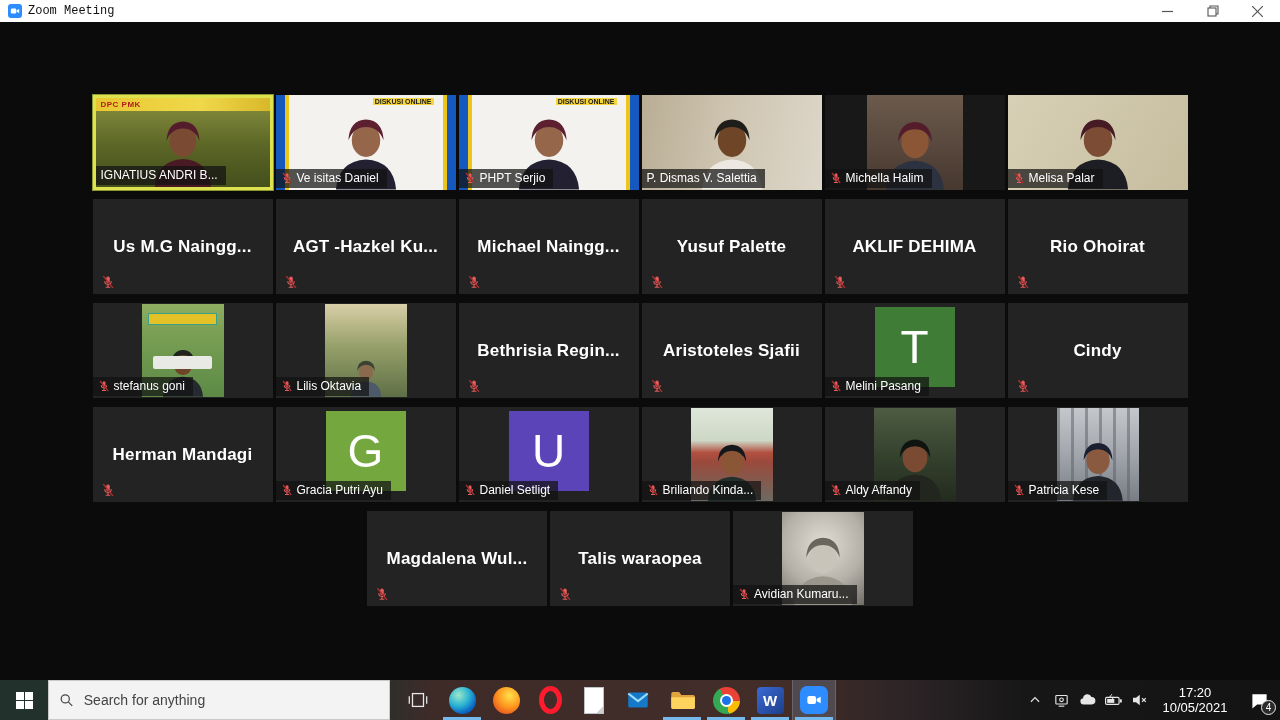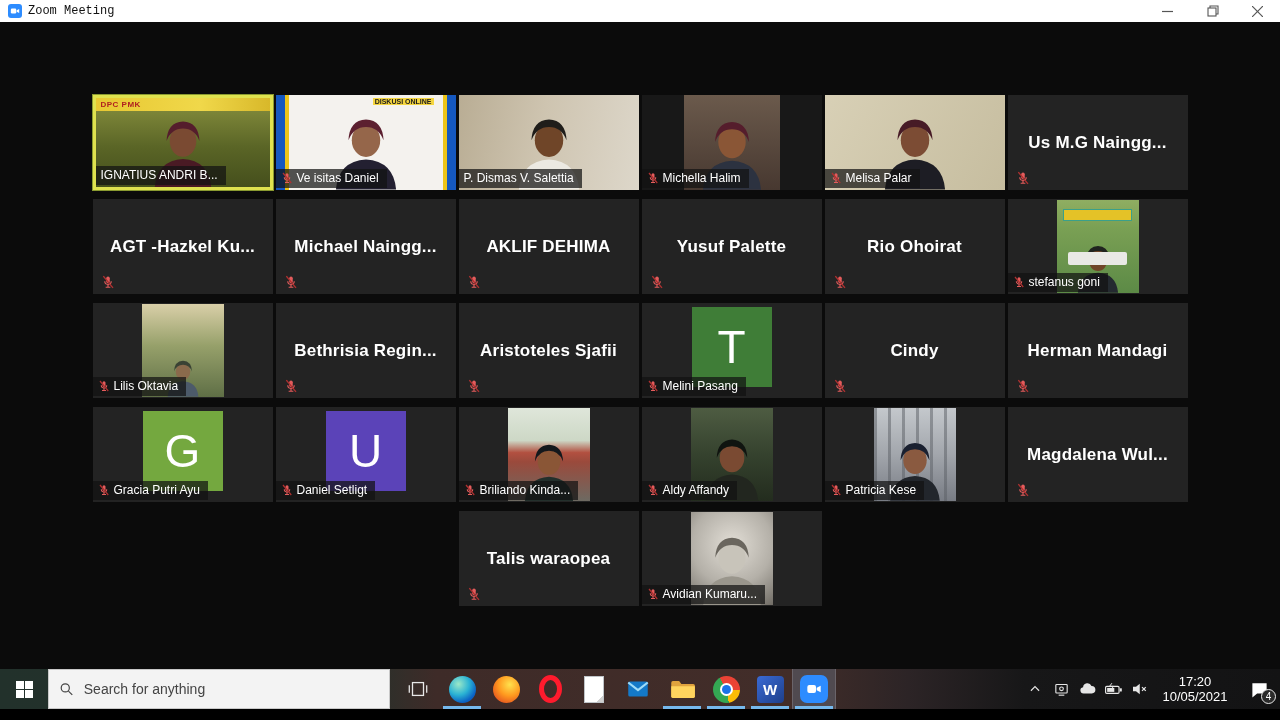--- a/index.html
+++ b/index.html
@@ -64,21 +64,21 @@
   .art-street { background:linear-gradient(180deg,#b8bcbe 0%,#8e9496 40%,#4e5456 75%,#3a3e40 100%); }
   .art-street::after { content:''; position:absolute; left:10%; top:38%; width:80%; height:26%;
     background:repeating-linear-gradient(90deg,#2e3234 0 9px,transparent 9px 18px); opacity:.65; }
   .art-outdoor-dark { background:linear-gradient(180deg,#4e5c42 0%,#35422e 50%,#232c1e 100%); }
   .art-building { background:linear-gradient(180deg,#c4c8cc 0%,#a2a6ac 50%,#787c84 100%); }
   .art-building::before { content:''; position:absolute; inset:0;
     background:repeating-linear-gradient(90deg,rgba(90,94,100,.5) 0 3px,transparent 3px 14px); }
   .art-bw { background:radial-gradient(circle at 50% 35%,#e2ded6 0%,#b4b0a8 55%,#716d66 100%); }
 
   
-  .taskbar { position:absolute; left:0; bottom:11px; width:1280px; height:40px; z-index:40;
+  .taskbar { position:absolute; left:0; bottom:0; width:1280px; height:40px; z-index:40;
     background:linear-gradient(90deg,#22312b 0%,#26312b 28%,#3e2b28 34%,#422d29 62%,#2c2426 71%,#171718 80%,#131314 100%);
     display:flex; align-items:center; }
   .start-btn { width:48px; height:40px; display:flex; align-items:center; justify-content:center; }
   .searchbox { width:342px; height:40px; background:#f3f3f3; border:1px solid #c8c8c8;
     display:flex; align-items:center; padding:0 10px; gap:10px; }
   .searchbox input { border:none; outline:none; background:transparent; font-size:14px;
     color:#333; width:100%; font-family:"Liberation Sans", sans-serif; }
   .searchbox input::placeholder { color:#444; opacity:1; }
   .taskbtn { position:relative; width:44px; height:40px; display:flex; align-items:center;
     justify-content:center; flex:0 0 auto; }
@@ -173,20 +173,38 @@
         <div class="label">
           <span class="micwrap"><svg width="12" height="12" viewBox="0 0 24 24">
               <path fill="#e45c5c" d="M12 2.5a3 3 0 0 1 3 3V11a3 3 0 0 1-6 0V5.5a3 3 0 0 1 3-3z"></path>
               <path fill="#e45c5c" d="M5.5 10.5h2a4.5 4.5 0 0 0 9 0h2a6.5 6.5 0 0 1-5.5 6.4V20h3v1.8H8V20h3v-3.1a6.5 6.5 0 0 1-5.5-6.4z"></path>
               <line x1="4" y1="2" x2="20.5" y2="22" stroke="#b03030" stroke-width="2.4"></line>
             </svg></span>
           <span>Ve isitas Daniel</span>
         </div>
       </div>
       <div class="tile">
+        <div class="videofill art-frame-blue">
+          <div class="banner-tr">DISKUSI ONLINE</div>
+          <svg viewBox="0 0 100 100" preserveAspectRatio="xMidYMax meet" style="position:absolute;left:0;right:0;bottom:0;width:100%;height:88%;">
+            <path d="M14 100 Q17 66 50 64 Q83 66 86 100 Z" fill="#232031"></path>
+            <ellipse cx="50" cy="41" rx="17" ry="20" fill="#95664a"></ellipse>
+            <path d="M29 41 Q30 17 50 16 Q70 17 71 41 Q65 25 50 25 Q35 25 29 41 Z" fill="#5c2030"></path>
+          </svg>
+        </div>
+        <div class="label">
+          <span class="micwrap"><svg width="12" height="12" viewBox="0 0 24 24">
+              <path fill="#e45c5c" d="M12 2.5a3 3 0 0 1 3 3V11a3 3 0 0 1-6 0V5.5a3 3 0 0 1 3-3z"></path>
+              <path fill="#e45c5c" d="M5.5 10.5h2a4.5 4.5 0 0 0 9 0h2a6.5 6.5 0 0 1-5.5 6.4V20h3v1.8H8V20h3v-3.1a6.5 6.5 0 0 1-5.5-6.4z"></path>
+              <line x1="4" y1="2" x2="20.5" y2="22" stroke="#b03030" stroke-width="2.4"></line>
+            </svg></span>
+          <span>PHPT Serjio</span>
+        </div>
+      </div>
+      <div class="tile">
         <div class="videofill art-room-beige">
           <svg viewBox="0 0 100 100" preserveAspectRatio="xMidYMax meet" style="position:absolute;left:0;right:0;bottom:0;width:100%;height:88%;">
             <path d="M14 100 Q17 66 50 64 Q83 66 86 100 Z" fill="#ece9e2"></path>
             <ellipse cx="50" cy="41" rx="17" ry="20" fill="#6f4528"></ellipse>
             <path d="M29 41 Q30 17 50 16 Q70 17 71 41 Q65 25 50 25 Q35 25 29 41 Z" fill="#1f1d1a"></path>
           </svg>
         </div>
         <div class="label">
           <span>P. Dismas V. Salettia</span>
         </div>
@@ -245,29 +263,29 @@
       </div>
       <div class="tile">
         <div class="big-name">Michael Naingg...</div>
         <div class="corner-mic"><svg width="14" height="14" viewBox="0 0 24 24">
             <path fill="#e45c5c" d="M12 2.5a3 3 0 0 1 3 3V11a3 3 0 0 1-6 0V5.5a3 3 0 0 1 3-3z"></path>
             <path fill="#e45c5c" d="M5.5 10.5h2a4.5 4.5 0 0 0 9 0h2a6.5 6.5 0 0 1-5.5 6.4V20h3v1.8H8V20h3v-3.1a6.5 6.5 0 0 1-5.5-6.4z"></path>
             <line x1="4" y1="2" x2="20.5" y2="22" stroke="#b03030" stroke-width="2.4"></line>
           </svg></div>
       </div>
       <div class="tile">
+        <div class="big-name">Yusuf Palette</div>
+        <div class="corner-mic"><svg width="14" height="14" viewBox="0 0 24 24">
+            <path fill="#e45c5c" d="M12 2.5a3 3 0 0 1 3 3V11a3 3 0 0 1-6 0V5.5a3 3 0 0 1 3-3z"></path>
+            <path fill="#e45c5c" d="M5.5 10.5h2a4.5 4.5 0 0 0 9 0h2a6.5 6.5 0 0 1-5.5 6.4V20h3v1.8H8V20h3v-3.1a6.5 6.5 0 0 1-5.5-6.4z"></path>
+            <line x1="4" y1="2" x2="20.5" y2="22" stroke="#b03030" stroke-width="2.4"></line>
+          </svg></div>
+      </div>
+      <div class="tile">
         <div class="big-name">AKLIF DEHIMA</div>
-        <div class="corner-mic"><svg width="14" height="14" viewBox="0 0 24 24">
-            <path fill="#e45c5c" d="M12 2.5a3 3 0 0 1 3 3V11a3 3 0 0 1-6 0V5.5a3 3 0 0 1 3-3z"></path>
-            <path fill="#e45c5c" d="M5.5 10.5h2a4.5 4.5 0 0 0 9 0h2a6.5 6.5 0 0 1-5.5 6.4V20h3v1.8H8V20h3v-3.1a6.5 6.5 0 0 1-5.5-6.4z"></path>
-            <line x1="4" y1="2" x2="20.5" y2="22" stroke="#b03030" stroke-width="2.4"></line>
-          </svg></div>
-      </div>
-      <div class="tile">
-        <div class="big-name">Yusuf Palette</div>
         <div class="corner-mic"><svg width="14" height="14" viewBox="0 0 24 24">
             <path fill="#e45c5c" d="M12 2.5a3 3 0 0 1 3 3V11a3 3 0 0 1-6 0V5.5a3 3 0 0 1 3-3z"></path>
             <path fill="#e45c5c" d="M5.5 10.5h2a4.5 4.5 0 0 0 9 0h2a6.5 6.5 0 0 1-5.5 6.4V20h3v1.8H8V20h3v-3.1a6.5 6.5 0 0 1-5.5-6.4z"></path>
             <line x1="4" y1="2" x2="20.5" y2="22" stroke="#b03030" stroke-width="2.4"></line>
           </svg></div>
       </div>
       <div class="tile">
         <div class="big-name">Rio Ohoirat</div>
         <div class="corner-mic"><svg width="14" height="14" viewBox="0 0 24 24">
             <path fill="#e45c5c" d="M12 2.5a3 3 0 0 1 3 3V11a3 3 0 0 1-6 0V5.5a3 3 0 0 1 3-3z"></path>

